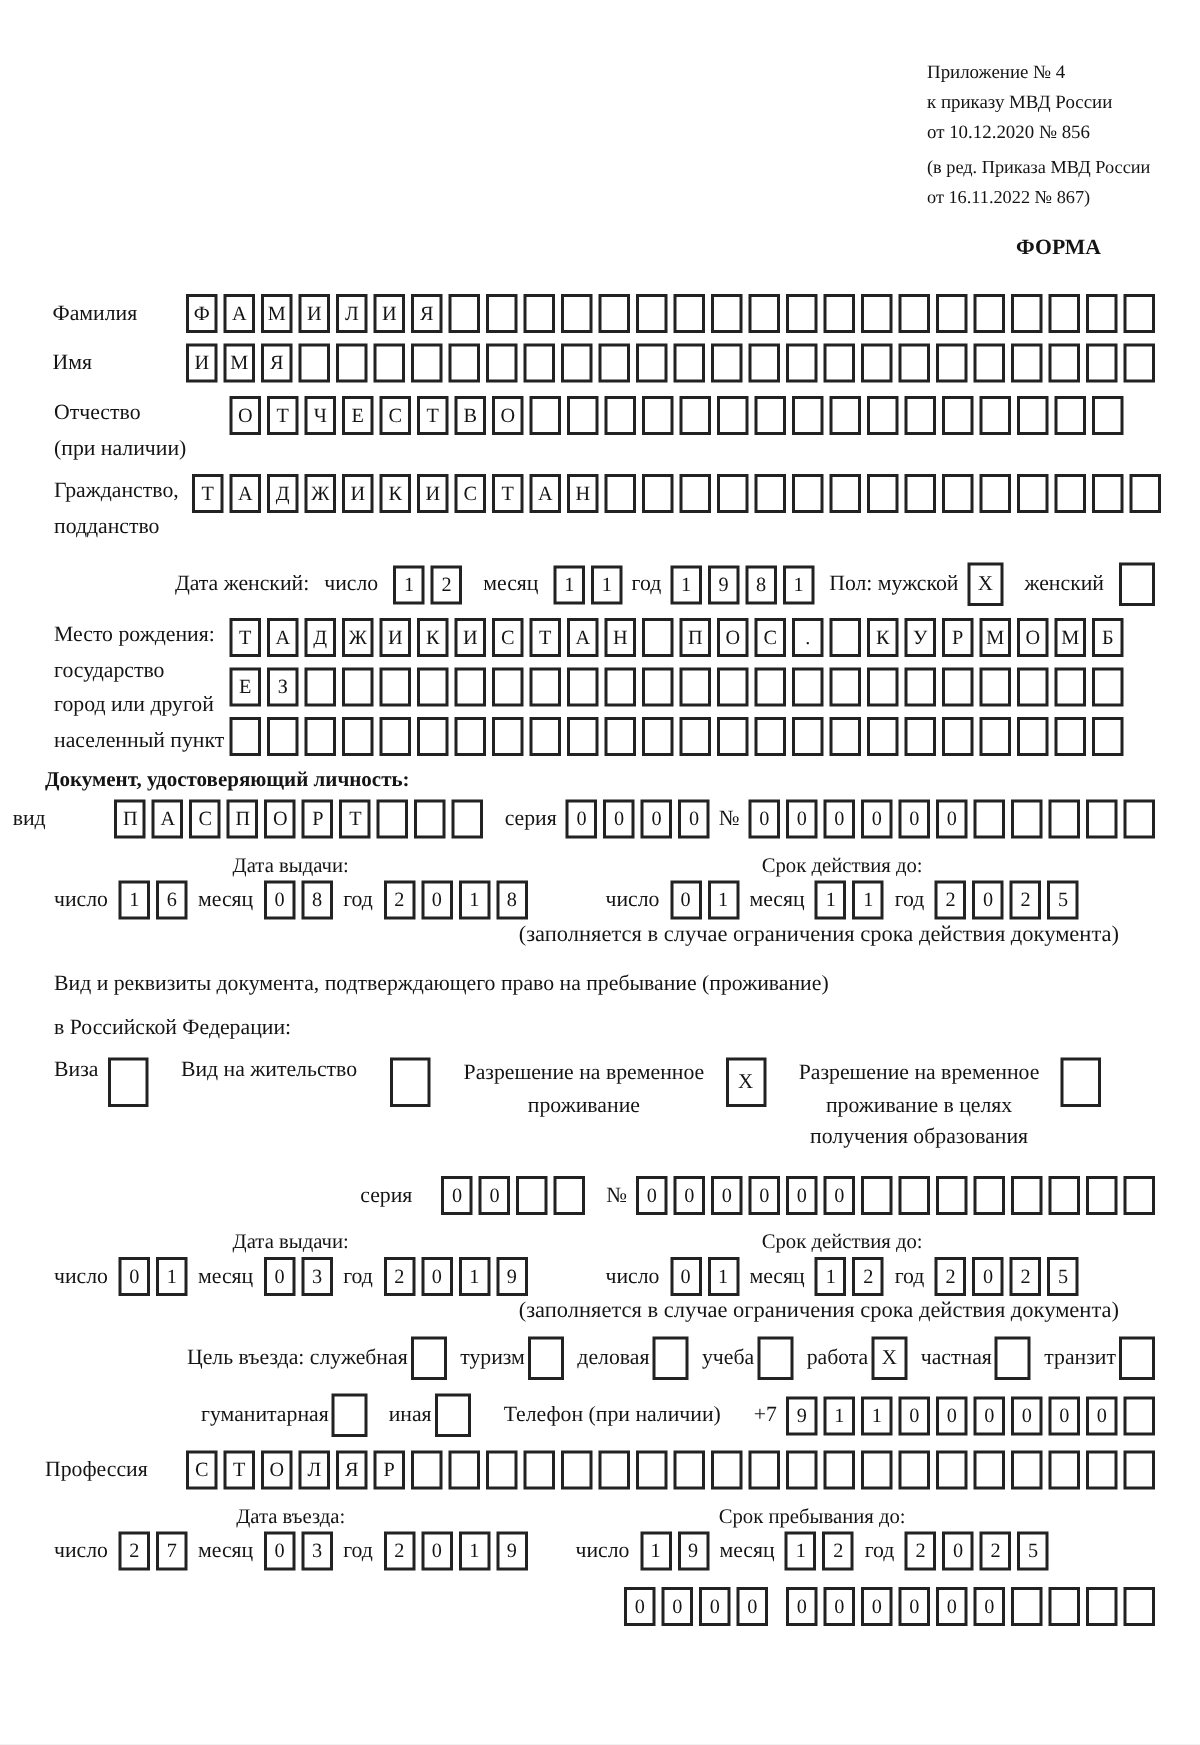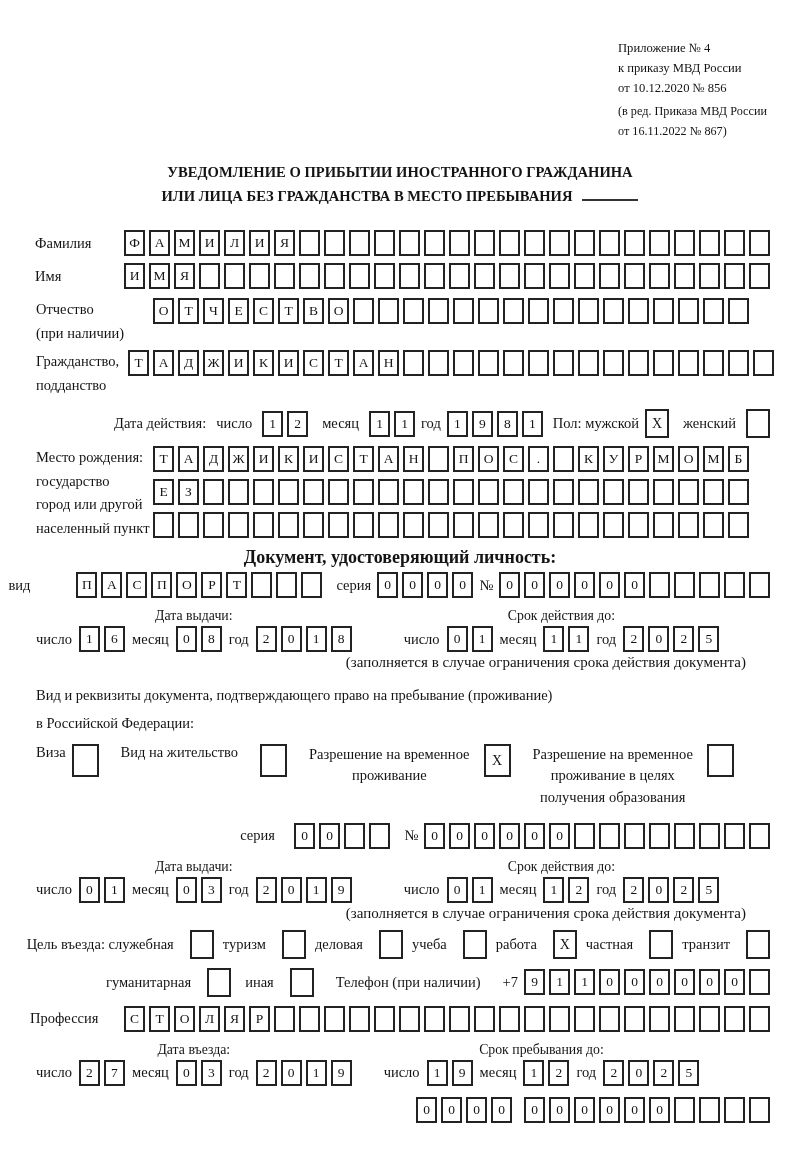--- a/index.html
+++ b/index.html
@@ -28,48 +28,45 @@
     text-align:center; line-height:22px; font-size:13.5px; background:#fff;
   }
   .chk {
     flex:none; display:inline-block; width:20px; height:25px; border:2px solid #222;
     text-align:center; line-height:25px; font-size:14px; background:#fff; vertical-align:middle;
   }
   .chk-lg { width:23px; height:29px; line-height:29px; }
   .gap6 { width:6px; flex:none; } .gap10 { width:10px; flex:none; }
   .gap14 { width:14px; flex:none; } .gap22 { width:22px; flex:none; }
 
-  .center-b { text-align:center; font-weight:bold; font-size:18px; margin-top:10px; }
+  .center-b { text-align:left; font-weight:bold; font-size:14px; margin-top:10px; }
   .dates { display:flex; margin:10px 0 0 6px; }
   .dgroup { }
   .dhead { text-align:center; font-size:13.8px; margin-bottom:2px; }
   .dline { display:flex; align-items:center; gap:7px; }
   .note { text-align:right; margin:2px 24px 0 0; font-size:15px; }
   .permit-block { text-align:center; line-height:1.5; flex:none; }
-  .opt { display:flex; align-items:center; gap:16px; flex:none; }
+  .opt { display:flex; align-items:center; gap:2px; flex:none; }
 </style>
 </head>
 <body>
 
 <div class="page">
 
   <div class="hdr">
     <div>Приложение № 4</div>
     <div>к приказу МВД России</div>
     <div>от 10.12.2020 № 856</div>
   </div>
   <div class="hdr-sub">
     <div>(в ред. Приказа МВД России</div>
     <div>от 16.11.2022 № 867)</div>
   </div>
-
-  <div class="title">
-    <div>УВЕДОМЛЕНИЕ О ПРИБЫТИИ ИНОСТРАННОГО ГРАЖДАНИНА</div>
-    <div><span>ИЛИ ЛИЦА БЕЗ ГРАЖДАНСТВА В МЕСТО ПРЕБЫВАНИЯ</span><span class="blank-line"></span></div>
-  </div>
+  <div class="forma">ФОРМА</div>
+
 
 
   <div class="row" style="margin-top:22px">
     <span class="lbl" style="width:89px">Фамилия</span>
     <span class="cells">
         <span class="cell">Ф</span>
         <span class="cell">А</span>
         <span class="cell">М</span>
         <span class="cell">И</span>
         <span class="cell">Л</span>
@@ -191,21 +188,21 @@
         <span class="cell"></span>
         <span class="cell"></span>
         <span class="cell"></span>
         <span class="cell"></span>
         <span class="cell"></span>
         <span class="cell"></span>
       </span>
   </div>
 
   <div class="row" style="margin-top:12px">
-    <span class="lbl">Дата действия:</span>
+    <span class="lbl">Дата женский:</span>
     <span class="gap10"></span>
     <span class="lbl">число</span>
       <span class="gap10"></span>
     <span class="cells">
         <span class="cell">1</span>
         <span class="cell">2</span>
       </span>
       <span class="gap14"></span>
     <span class="lbl">месяц</span>
       <span class="gap10"></span>

